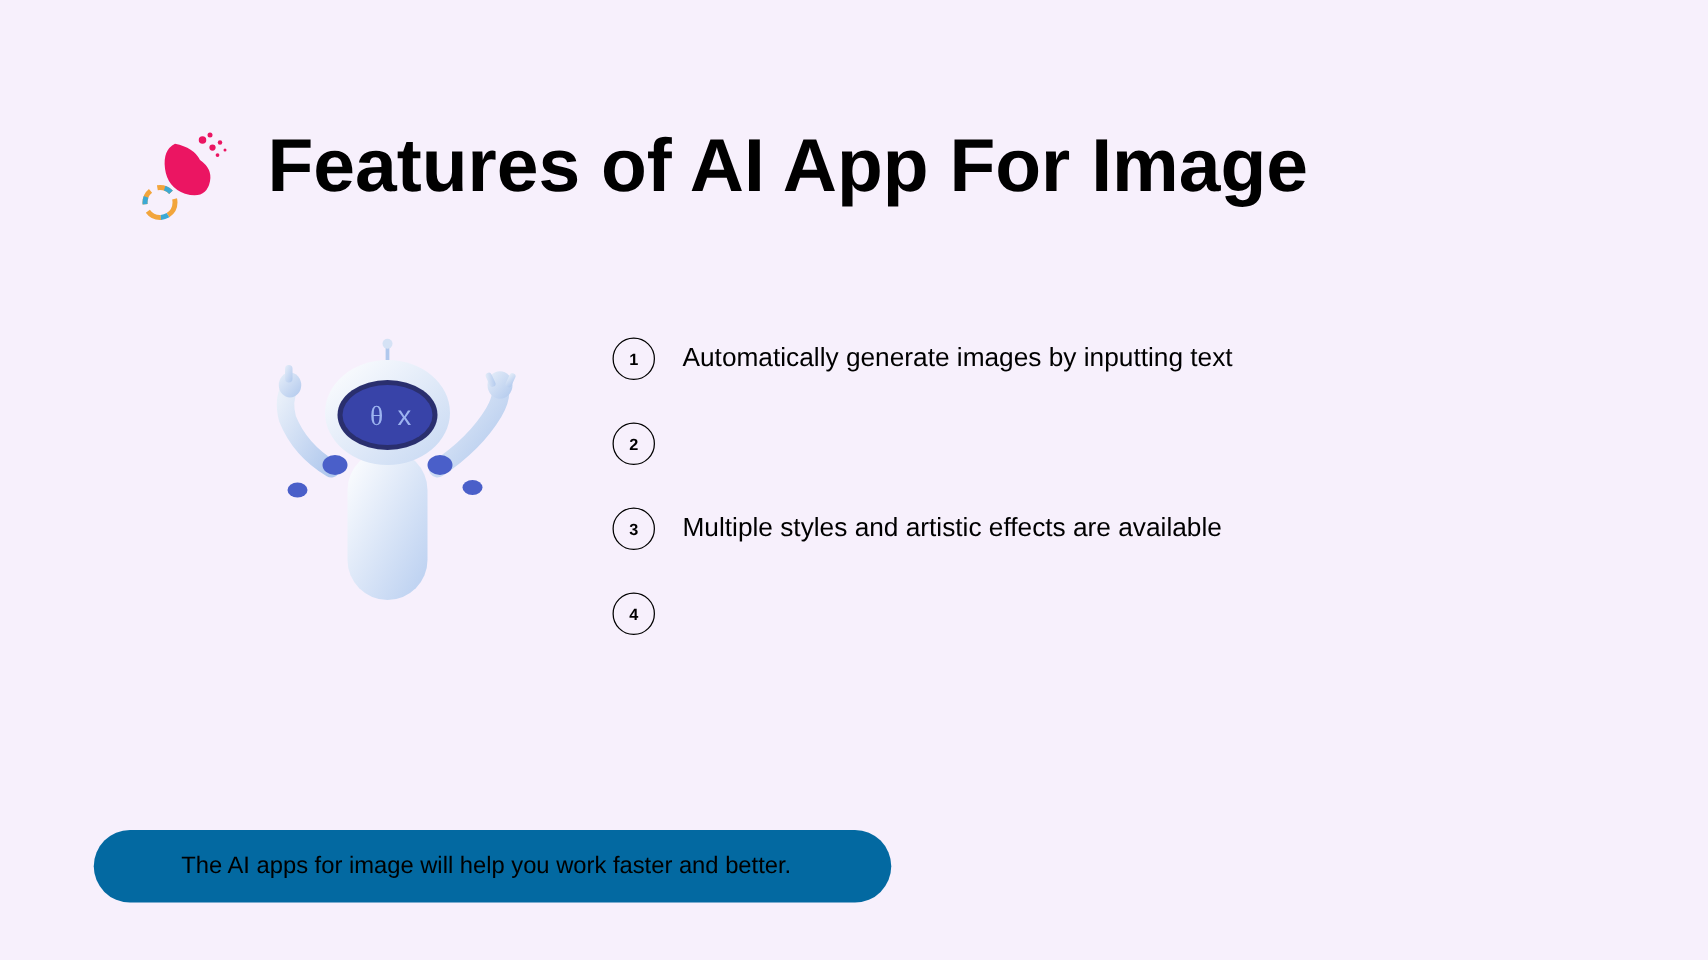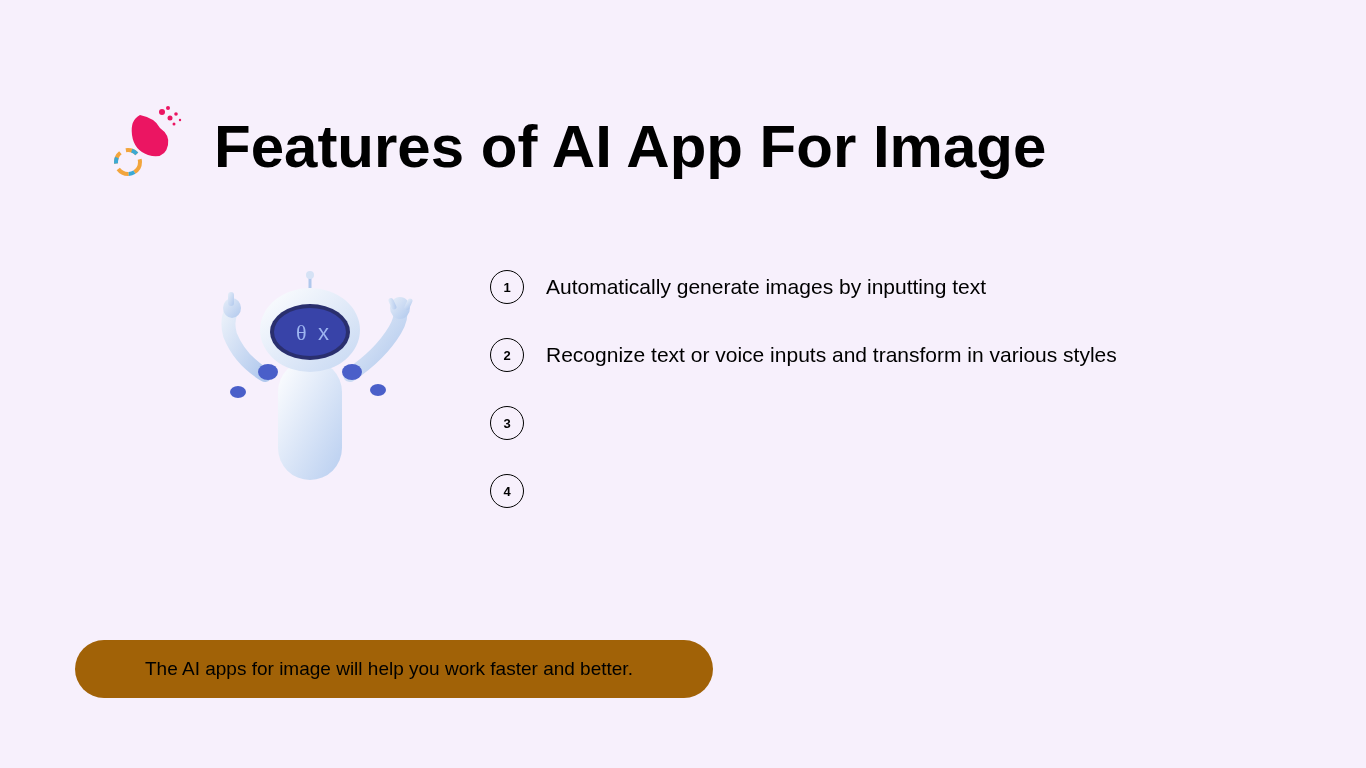--- a/index.html
+++ b/index.html
@@ -6,21 +6,21 @@
 body {
   width: 1366px;
   height: 768px;
   background: #f7f0fc;
   font-family: -apple-system, "Segoe UI", "Helvetica Neue", Arial, sans-serif;
   position: relative;
   overflow: hidden;
 }
 .header {
   display: flex;
-  align-items: flex-end;
+  align-items: flex-start;
   gap: 24px;
   padding: 100px 0 0 110px;
 }
 .logo {
   width: 80px;
   height: 80px;
   position: relative;
   flex-shrink: 0;
 }
 .title {
@@ -65,22 +65,22 @@
   flex-shrink: 0;
 }
 .feature-text {
   font-size: 21px;
   color: #000;
   text-align: center;
 }
 .footer-pill {
   position: absolute;
   left: 75px;
-  bottom: 70px;
-  background: #a16207;
+  bottom: 46px;
+  background: #0369a1;
   border-radius: 40px;
   padding: 18px 80px 18px 70px;
   font-size: 19px;
   color: #000;
 }
 </style>
 </head>
 <body>
 
 <div class="header">
@@ -147,24 +147,24 @@
     </svg>
   </div>
 
   <div class="features">
     <div class="feature-item">
       <div class="num-circle">1</div>
       <div class="feature-text">Automatically generate images by inputting text</div>
     </div>
     <div class="feature-item">
       <div class="num-circle">2</div>
-      <div class="feature-text">Recognize text or voice inputs and transform in various styles</div>
     </div>
     <div class="feature-item">
       <div class="num-circle">3</div>
+      <div class="feature-text">Multiple styles and artistic effects are available</div>
     </div>
     <div class="feature-item">
       <div class="num-circle">4</div>
     </div>
   </div>
 </div>
 
 <div class="footer-pill">The AI apps for image will help you work faster and better.</div>
 
 </body></html>

